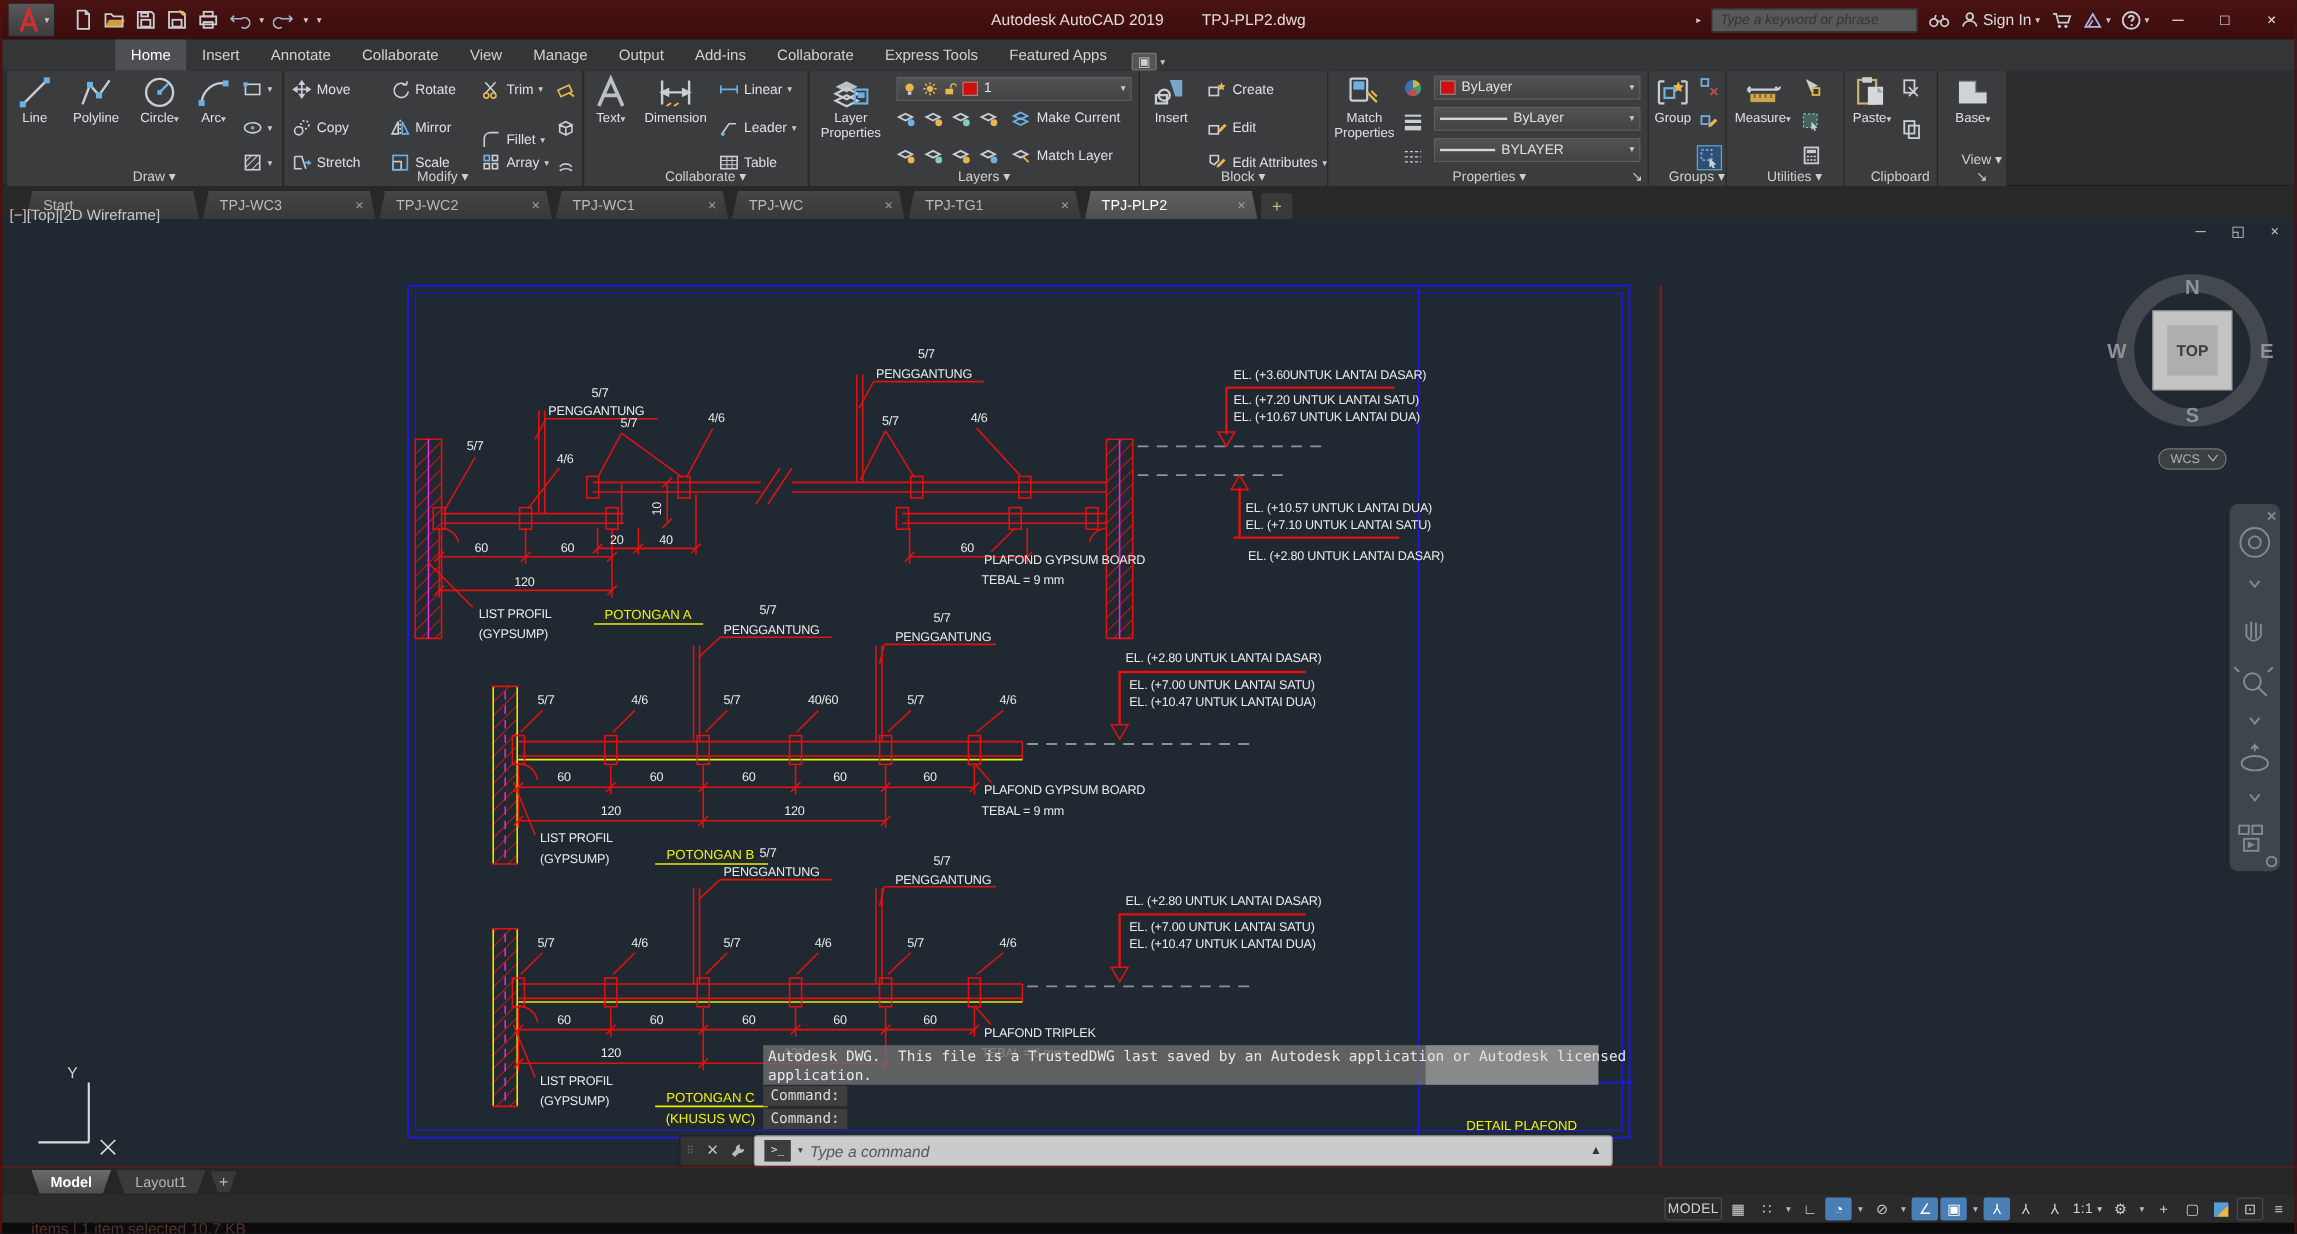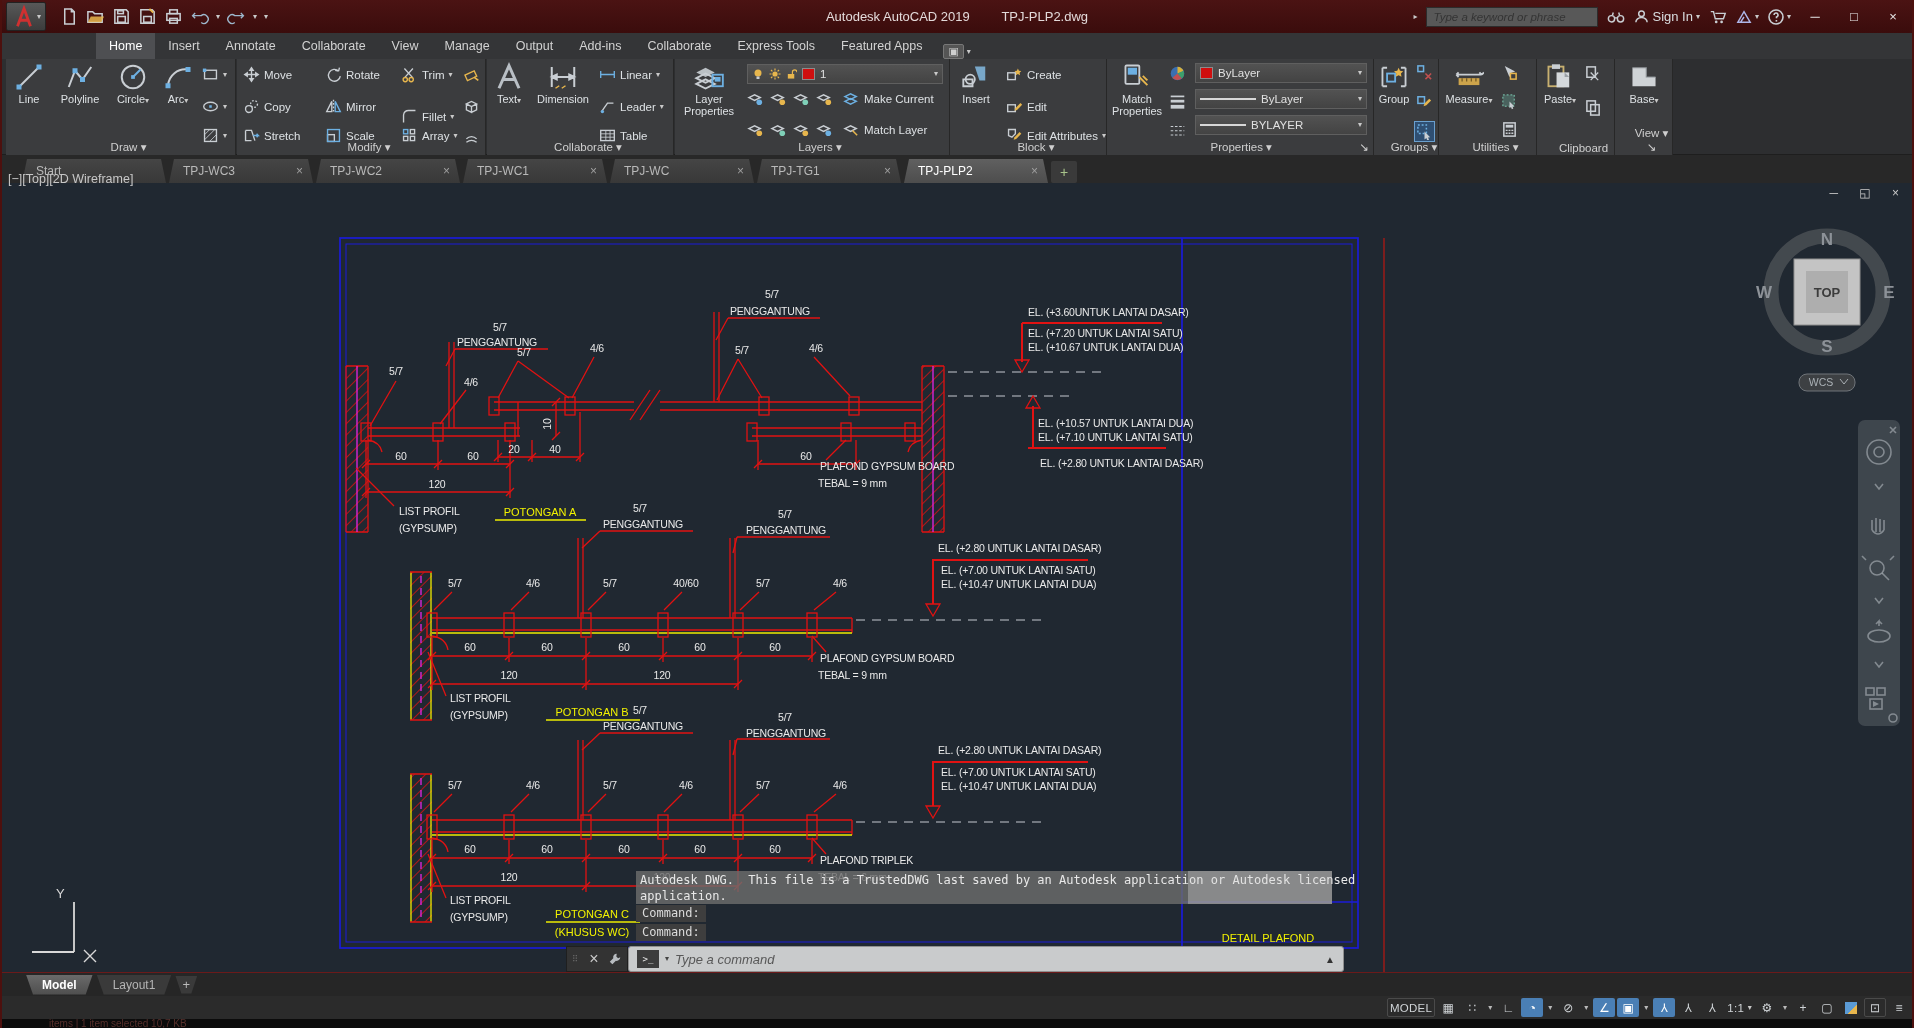--- a/index.html
+++ b/index.html
@@ -67,21 +67,21 @@
 .ltab{height:20px;padding:0 16px;display:flex;align-items:center;font-size:12px;color:#b5b5b5;background:#3a3a3a;clip-path:polygon(0 0,100% 0,calc(100% - 7px) 100%,7px 100%)}
 .ltab.active{background:linear-gradient(#6a6a6a,#4e4e4e);color:#fff;font-weight:bold}
 .ltabplus{width:22px;height:18px;background:#3a3a3a;clip-path:polygon(0 0,100% 0,calc(100% - 6px) 100%,6px 100%);color:#bbb;display:flex;align-items:center;justify-content:center;font-size:13px}
 .statusbar{position:absolute;left:0;top:996px;width:100%;height:23px;background:#2b2b2b;z-index:8}
 .sbright{position:absolute;right:4px;top:0;height:23px;display:flex;align-items:center;gap:2px}
 .sbi{min-width:22px;height:19px;display:flex;align-items:center;justify-content:center;color:#cfd3d6;font-size:12px;border-radius:2px;padding:0 2px}
 .sbi.on{background:#4a7fb5;color:#fff}
 .sbi.lbl{font-size:11.5px;letter-spacing:.3px}
 .sbi.crt{min-width:10px;font-size:8px;color:#b9b9b9}
 .bstrip{position:absolute;left:0;top:1019px;width:100%;height:9px;background:#0b0b0b;z-index:9;overflow:hidden}
-.bstrip div{margin-left:49px;font-size:10px;color:#57302c;line-height:9px}
+.bstrip div{margin-left:26px;font-size:13px;color:#57302c;line-height:9px}
 .edgeL,.edgeR{position:absolute;top:0;width:2px;height:1028px;background:#4d100e;z-index:20}
 .edgeL{left:0}.edgeR{right:0}
 
 .wt{fill:#e9e9e9;font-family:"Liberation Sans",sans-serif;font-size:10.5px;letter-spacing:-.2px}
 .ylt{fill:#f2f200;font-family:"Liberation Sans",sans-serif;font-size:11px}
 .r{stroke:#e11212;stroke-width:1.3;fill:none}
 .r2{stroke:#e11212;stroke-width:2;fill:none}
 .yl{stroke:#ecec00;stroke-width:1.3;fill:none}
 .mg{stroke:#e326e3;stroke-width:1.3;fill:none}
 .mgd{stroke:#e326e3;stroke-width:1.3;fill:none;stroke-dasharray:7 5}

